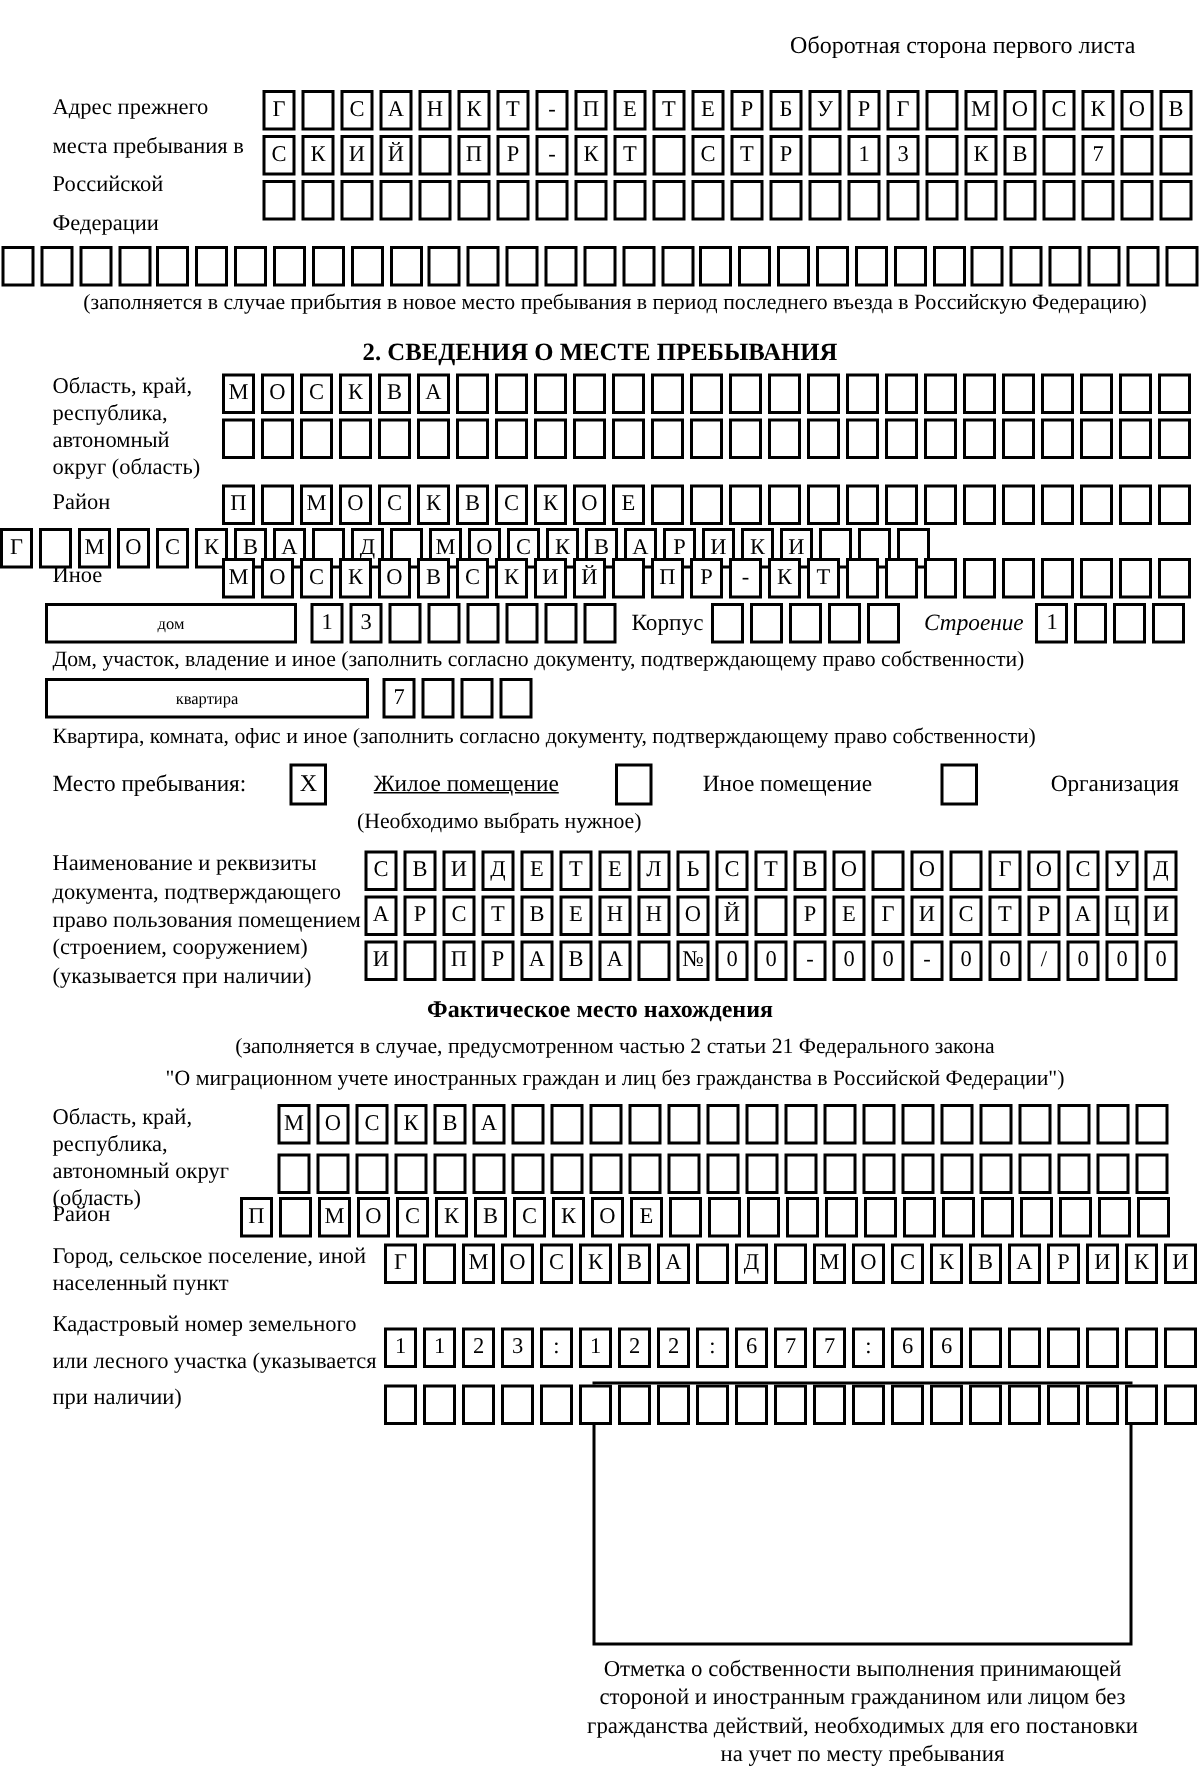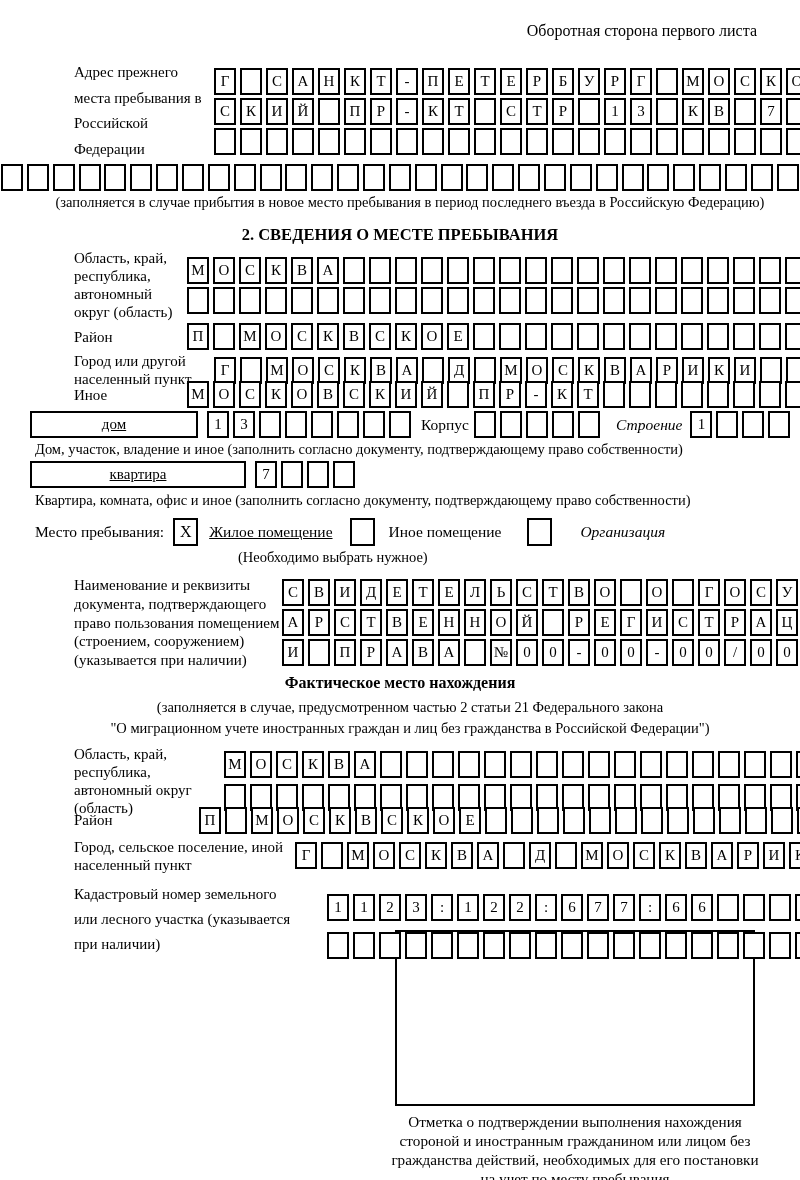--- a/index.html
+++ b/index.html
@@ -11,21 +11,21 @@
   .page{position:relative;width:800px;height:1180px;}
 
   
   .side-note{margin-top:22px;padding-right:43px;text-align:right;font-size:16px;}
   .center-note{text-align:center;font-size:14.5px;padding-left:20px;}
   .sec-title{text-align:center;font-weight:bold;font-size:16.5px;}
   .sub-title{text-align:center;font-weight:bold;font-size:16px;}
   .left-note{margin-left:35px;font-size:14.5px;}
 
   
-  .frow{display:flex;align-items:center;padding-left:39px;}
+  .frow{display:flex;align-items:flex-start;}
   .lbl{box-sizing:border-box;padding-left:35px;font-size:15px;line-height:1.6;flex:none;}
   .lbl.lh17{line-height:1.7;}
   .lbl.lh12{line-height:1.2;}
   .lbl.lh125{line-height:1.25;}
   .lbl.lh165{line-height:1.65;}
   .grids{display:flex;flex-direction:column;gap:3px;}
 
   
   .w175{width:175px;} .w148{width:148px;} .w245{width:243px;}
   .w185{width:185px;} .w160{width:160px;} .w228{width:256px;}
@@ -36,21 +36,21 @@
     box-sizing:border-box;flex:none;
     width:22px;height:27px;border:2px solid #000;background:#fff;
     display:flex;align-items:center;justify-content:center;
     font-size:15px;line-height:1;
   }
   .spread{width:798px;margin:2px 0 0 1px;justify-content:space-between;gap:0;}
 
   
   .wbox{
     box-sizing:border-box;height:27px;border:2px solid #000;flex:none;
-    display:flex;align-items:center;justify-content:center;font-size:15px;text-decoration:underline;
+    display:flex;align-items:center;justify-content:center;font-size:11px;
   }
   .inline-lbl{font-size:15.5px;line-height:27px;flex:none;}
 
   
   .chk{
     box-sizing:border-box;width:25px;height:28px;border:2px solid #000;flex:none;
     display:flex;align-items:center;justify-content:center;font-size:16px;
   }
   .stay-row{display:flex;align-items:center;margin-left:35px;font-size:15.5px;}
 
@@ -278,21 +278,20 @@
           <span class="cell"></span>
           <span class="cell"></span>
           <span class="cell"></span>
           <span class="cell"></span>
           <span class="cell"></span>
         </div>
       </div>
   </div>
 
   <div class="frow" style="margin-top:2px;">
-    <div class="lbl w175 lh12">Город или другой населенный пункт</div>
     <div class="grids">
         <div class="boxrow">
           <span class="cell">Г</span>
           <span class="cell"></span>
           <span class="cell">М</span>
           <span class="cell">О</span>
           <span class="cell">С</span>
           <span class="cell">К</span>
           <span class="cell">В</span>
           <span class="cell">А</span>
@@ -383,28 +382,28 @@
     <div class="wbox" style="width:216px;">квартира</div>
     <div class="boxrow" style="margin-left:9px;">
         <span class="cell">7</span>
         <span class="cell"></span>
         <span class="cell"></span>
         <span class="cell"></span>
       </div>
   </div>
   <div class="left-note" style="margin-top:4px;">Квартира, комната, офис и иное (заполнить согласно документу, подтверждающему право собственности)</div>
 
-  <div class="stay-row" style="margin-top:9px;">
+  <div class="stay-row" style="margin-top:9px;gap:20px;">
     <span>Место пребывания:</span>
     <span class="chk" style="margin-left:9px;">X</span>
     <span style="margin-left:11px;text-decoration:underline;">Жилое помещение</span>
     <span class="chk" style="margin-left:17px;"></span>
     <span style="margin-left:14px;">Иное помещение</span>
     <span class="chk" style="margin-left:26px;"></span>
-    <span style="margin-left:28px;font-style:italic;">Организация</span>
+    <span style="margin-left:28px;">Организация</span>
   </div>
   <div style="margin:3px 0 0 238px;font-size:14.5px;">(Необходимо выбрать нужное)</div>
 
   <div class="frow" style="margin-top:10px;">
     <div class="lbl w245 lh125">Наименование и реквизиты документа, подтверждающего право пользования помещением (строением, сооружением) (указывается при наличии)</div>
     <div class="grids">
       <div class="boxrow">
           <span class="cell">С</span>
           <span class="cell">В</span>
           <span class="cell">И</span>
@@ -591,21 +590,21 @@
           <span class="cell">А</span>
           <span class="cell">Р</span>
           <span class="cell">И</span>
           <span class="cell">К</span>
           <span class="cell">И</span>
           <span class="cell"></span>
         </div>
       </div>
   </div>
 
-  <div class="frow" style="margin-top:6px;gap:32px;">
+  <div class="frow" style="margin-top:6px;">
     <div class="lbl w228 lh165">Кадастровый номер земельного или лесного участка (указывается при наличии)</div>
     <div class="grids" style="margin-top:14px;gap:11px;">
       <div class="boxrow">
           <span class="cell">1</span>
           <span class="cell">1</span>
           <span class="cell">2</span>
           <span class="cell">3</span>
           <span class="cell">:</span>
           <span class="cell">1</span>
           <span class="cell">2</span>
@@ -646,19 +645,19 @@
           <span class="cell"></span>
           <span class="cell"></span>
           <span class="cell"></span>
           <span class="cell"></span>
         </div>
     </div>
   </div>
 
   <div class="stamp" style="margin-top:-29px;"></div>
   <div class="stamp-caption" style="margin-top:6px;">
-    <div>Отметка о подтверждении выполнения нахождения</div>
+    <div>Отметка о собственности выполнения принимающей</div>
     <div>стороной и иностранным гражданином или лицом без</div>
     <div>гражданства действий, необходимых для его постановки</div>
     <div>на учет по месту пребывания</div>
   </div>
 
 </div>
 
 </body></html>

